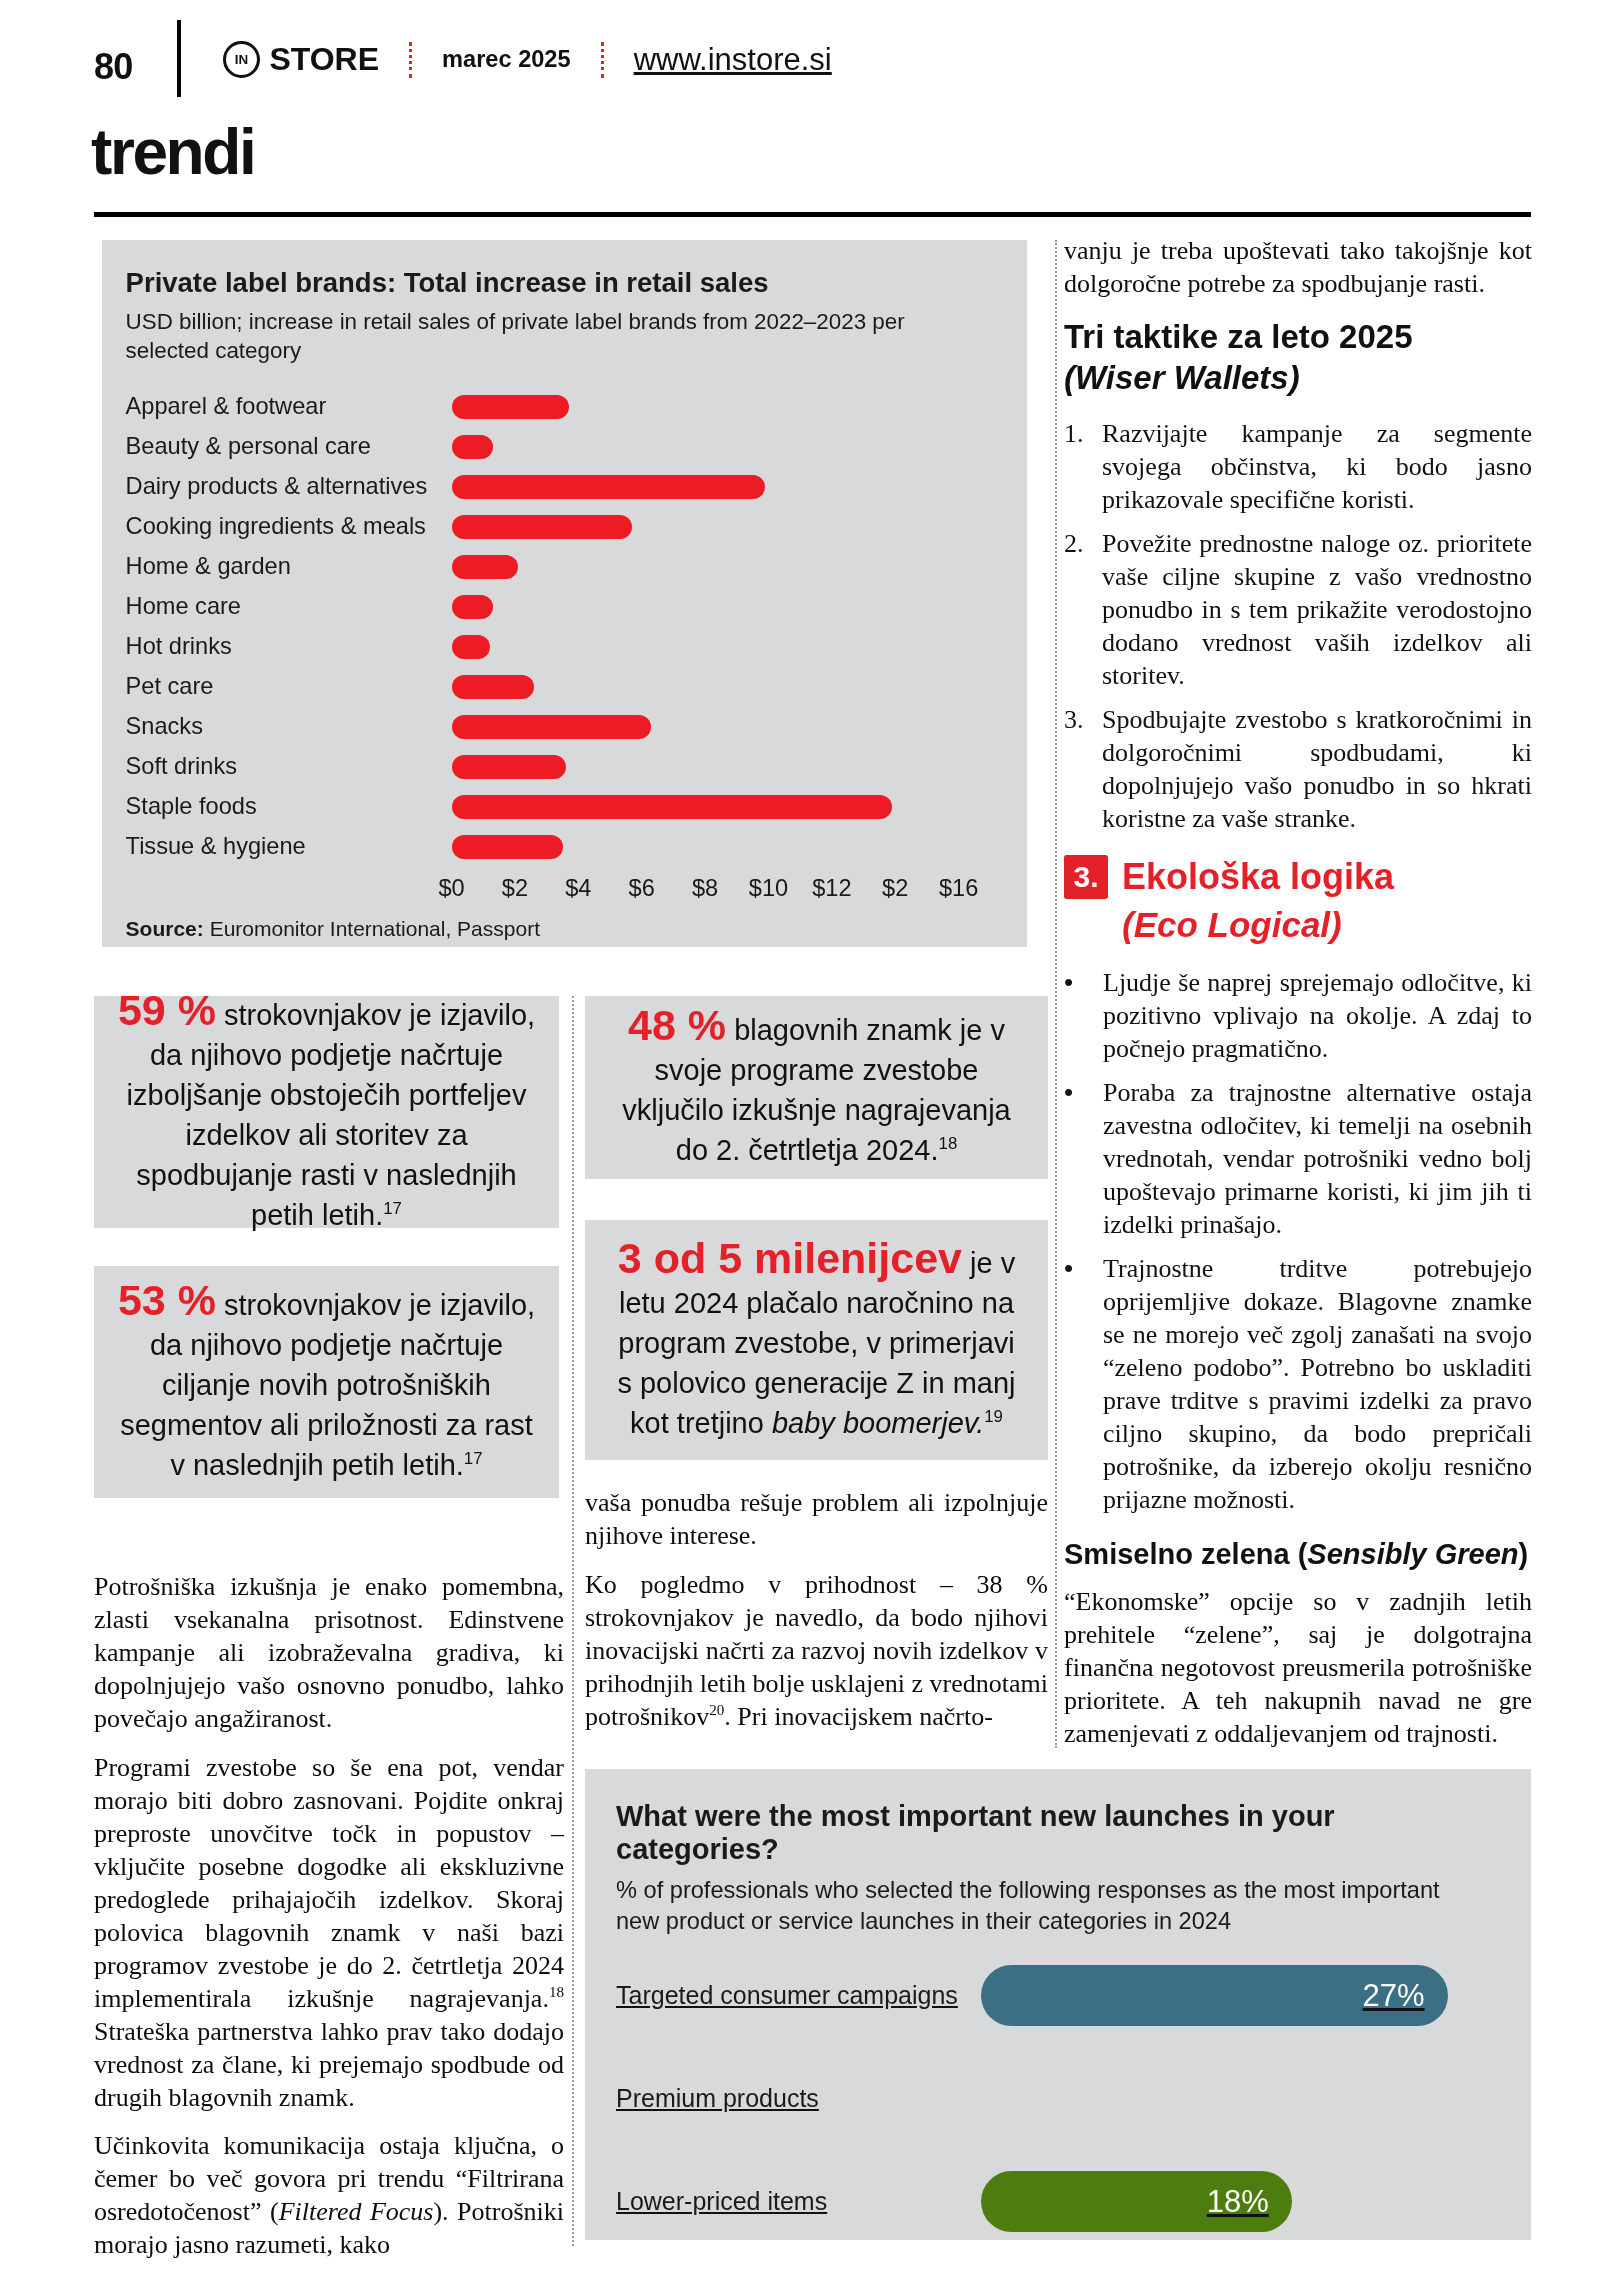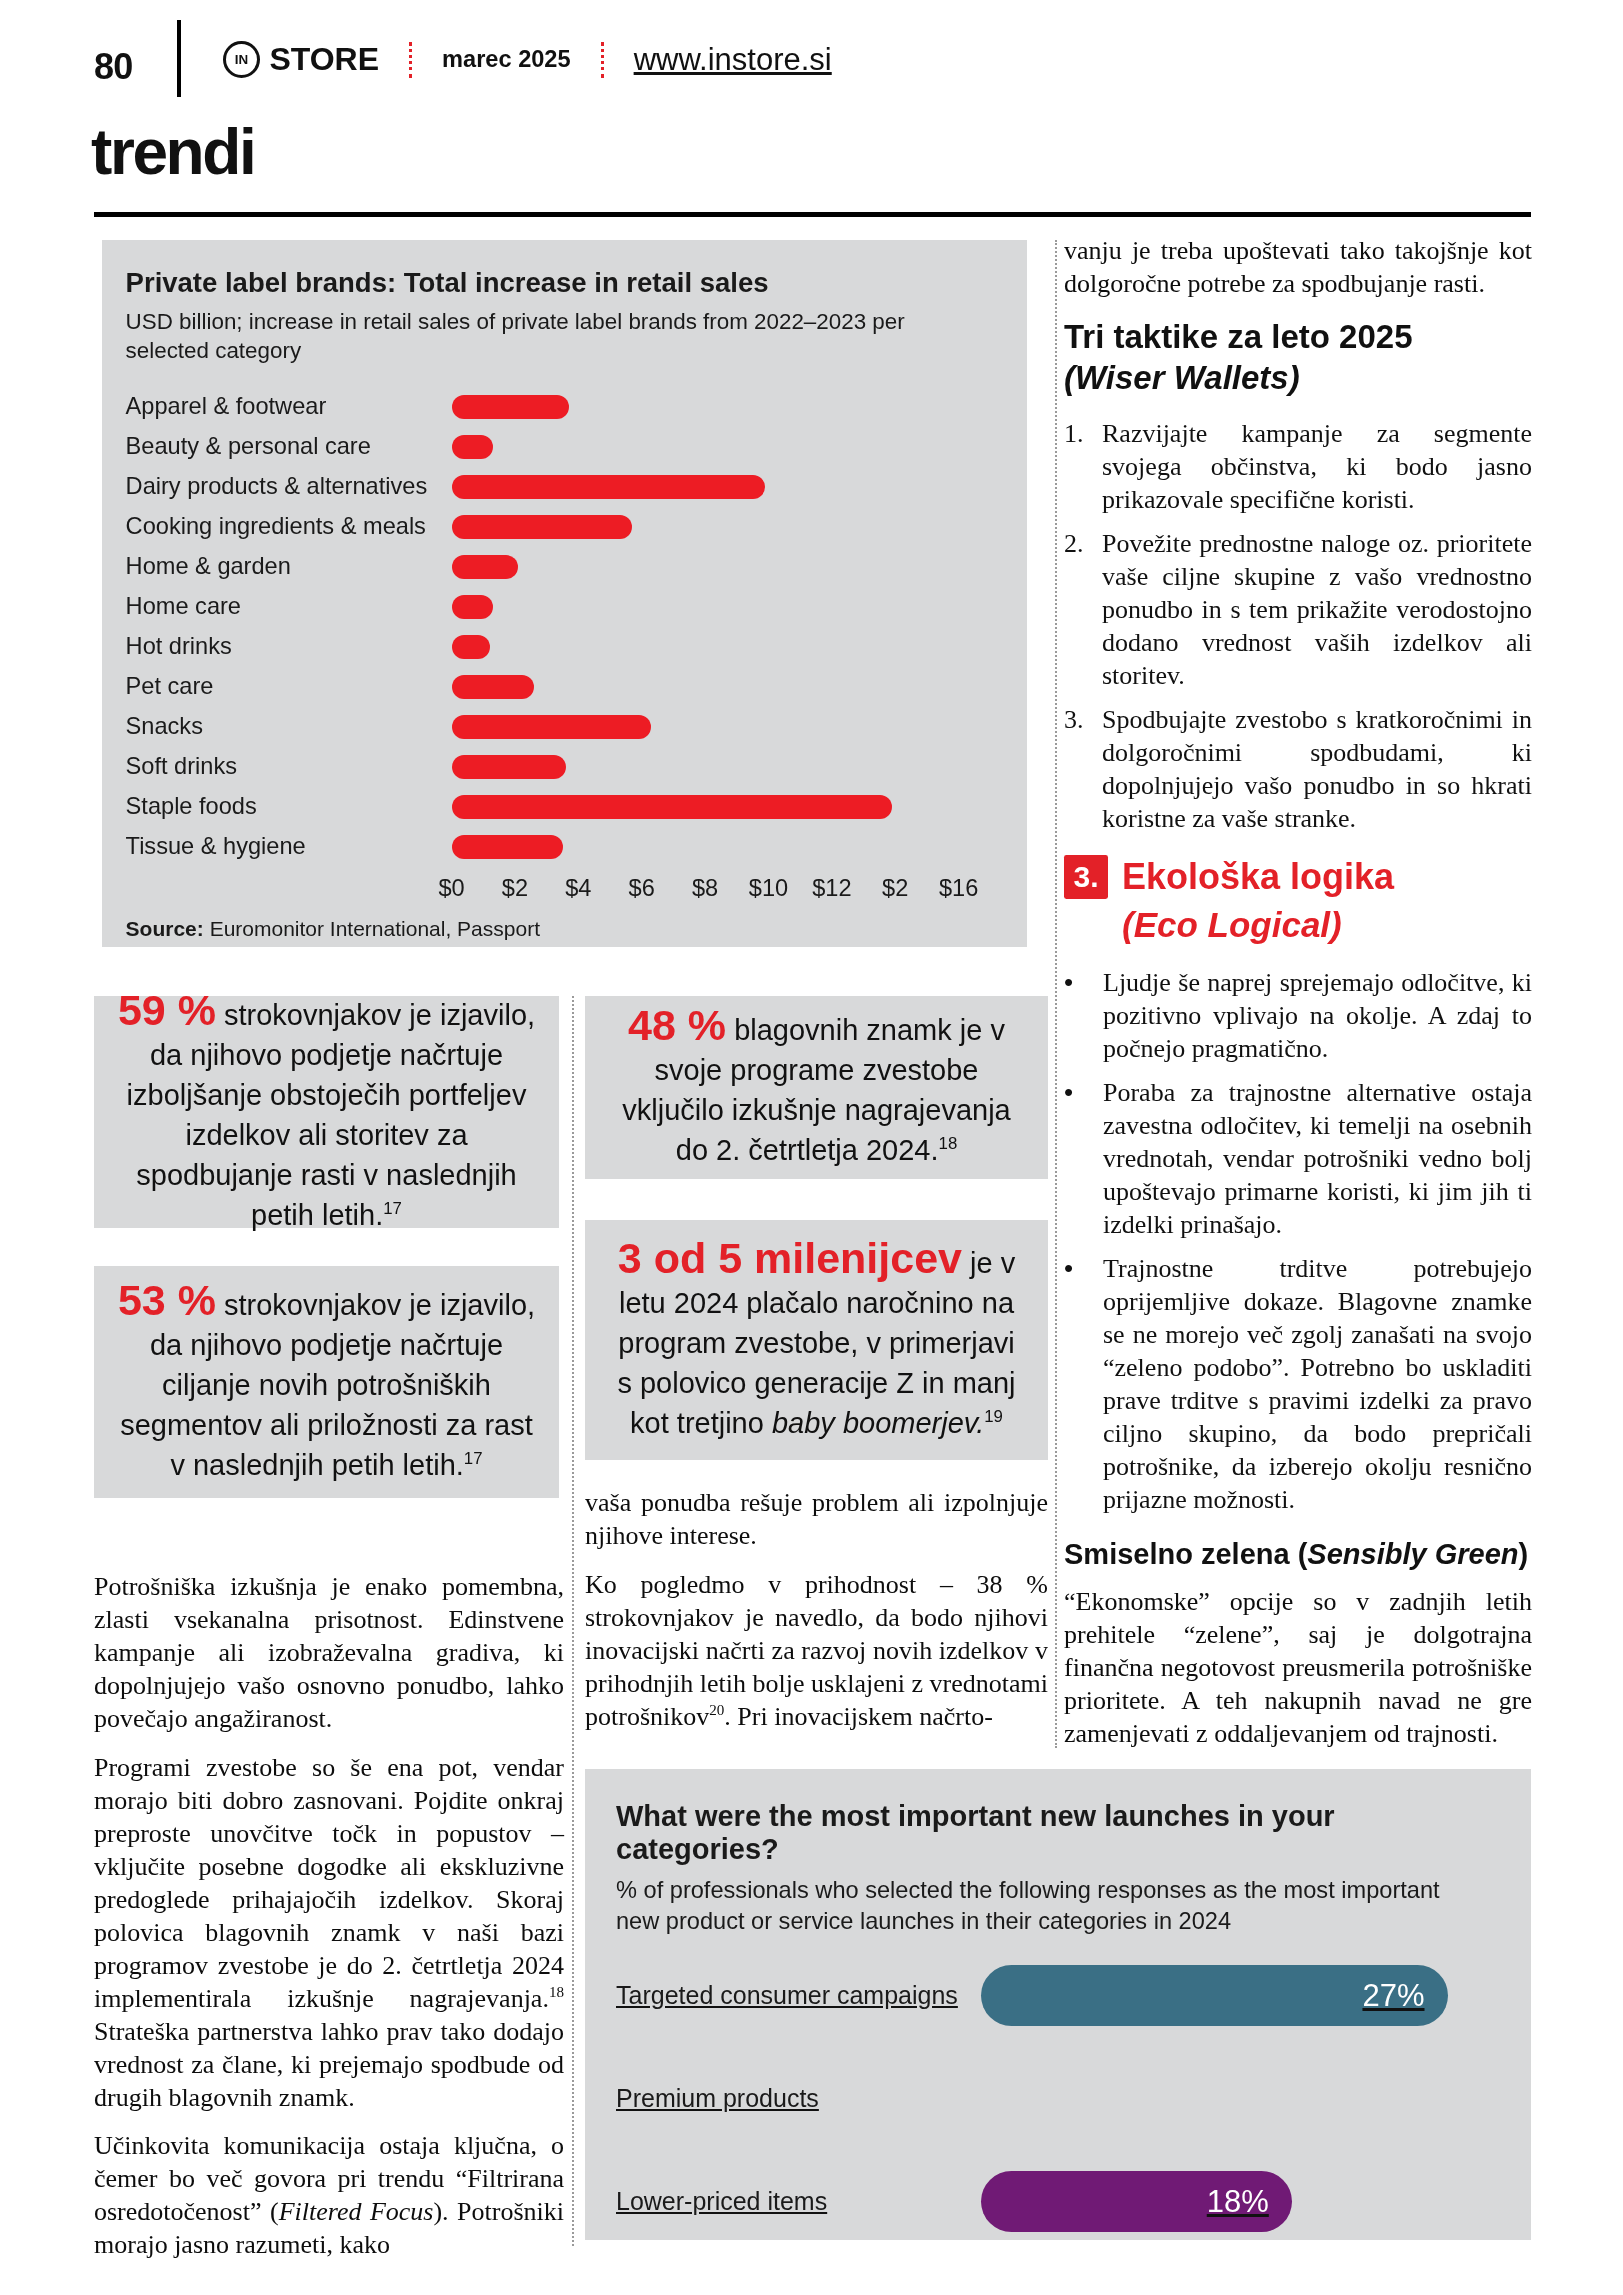--- a/index.html
+++ b/index.html
@@ -293,21 +293,21 @@
                 <span>27%</span>
               </div>
             </div>
           </div>
           <div class="row2">
             <div class="label2">Premium products</div>
           </div>
           <div class="row2">
             <div class="label2">Lower-priced items</div>
             <div class="plot2">
-              <div class="bar2" style="width: 60%; background: #701a75; text-align: right;">
+              <div class="bar2" style="width: 60%; background: #4d7c0f; text-align: right;">
                 <span>18%</span>
               </div>
             </div>
           </div>
         </div>
 
     </div>
   </div>
 
   <div class="vsep sepA"></div>

